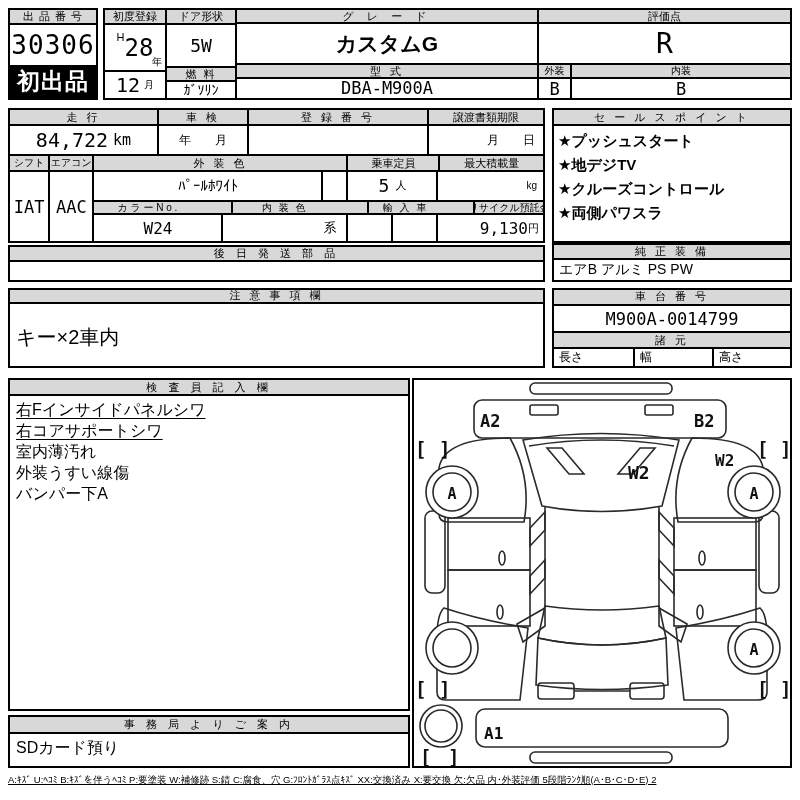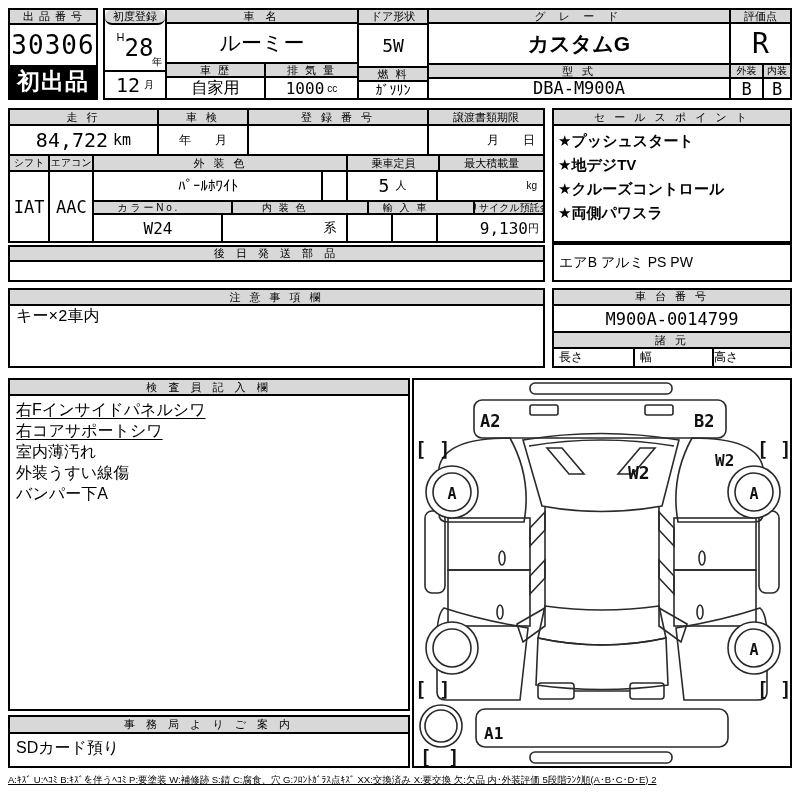--- a/index.html
+++ b/index.html
@@ -28,47 +28,32 @@
 
   <div class="abs box col" style="left:8px;top:8px;width:90px;height:92px;">
     <div class="hdr" style="height:13px;">出 品 番 号</div>
     <div class="cell mono" style="height:40px;font-size:26px;letter-spacing:1px;">30306</div>
     <div class="cell blackcell grow" style="font-size:23px;letter-spacing:1px;">初出品</div>
   </div>
 
   <div class="abs box row" style="left:103px;top:8px;width:689px;height:92px;">
 
     <div class="col" style="width:60px;">
-      <div class="hdr" style="height:13px;letter-spacing:0;border-radius:7px;">初度登録</div>
+      <div class="hdr" style="height:13px;letter-spacing:0;">初度登録</div>
       <div class="cell" style="height:45px;position:relative;">
         <span style="font-size:11px;align-self:flex-start;margin-top:6px;">H</span>
           <span class="mono" style="font-size:24px;">28</span>
         <span style="position:absolute;right:3px;bottom:1px;font-size:10px;">年</span>
       </div>
       <div class="cell bt grow">
         <span class="mono" style="font-size:20px;">12</span>
         <span style="font-size:10px;margin-left:4px;">月</span>
       </div>
     </div>
 
-    <div class="col bl" style="width:192px;">
-      <div class="hdr" style="height:13px;letter-spacing:4px;">車 名</div>
-      <div class="cell" style="height:41px;font-size:21px;">ルーミー</div>
-      <div class="row subhdr" style="height:16px;">
-        <div class="cell" style="width:97px;font-size:11px;letter-spacing:2px;">車 歴</div>
-        <div class="cell bl grow" style="font-size:11px;letter-spacing:2px;">排 気 量</div>
-      </div>
-      <div class="row grow">
-        <div class="cell" style="width:97px;font-size:16px;">自家用</div>
-        <div class="cell bl grow">
-          <span class="mono" style="font-size:16px;">1000</span>
-          <span style="font-size:10px;margin-left:3px;">cc</span>
-        </div>
-      </div>
-    </div>
 
     <div class="col bl" style="width:70px;">
       <div class="hdr" style="height:13px;letter-spacing:0;">ドア形状</div>
       <div class="cell mono" style="height:41px;font-size:18px;">5W</div>
       <div class="cell subhdr" style="height:16px;font-size:11px;letter-spacing:2px;">燃 料</div>
       <div class="cell grow" style="font-size:14px;border-radius:7px;">ｶﾞｿﾘﾝ</div>
     </div>
 
     <div class="col bl" style="width:302px;">
       <div class="hdr" style="height:13px;letter-spacing:5px;">グ レ ー ド</div>
@@ -166,36 +151,37 @@
       <div>★両側パワスラ</div>
     </div>
   </div>
 
   <div class="abs box col" style="left:8px;top:245px;width:537px;height:37px;">
     <div class="hdr" style="height:13px;letter-spacing:4px;">後 日 発 送 部 品</div>
     <div class="grow"></div>
   </div>
 
   <div class="abs box col" style="left:552px;top:243px;width:240px;height:39px;">
+    <div class="hdr" style="height:13px;letter-spacing:3px;">純 正 装 備</div>
     <div class="cell grow" style="justify-content:flex-start;padding-left:5px;font-size:14px;">エアB アルミ PS PW</div>
   </div>
 
   <div class="abs box col" style="left:8px;top:288px;width:537px;height:80px;">
     <div class="hdr" style="height:14px;letter-spacing:3px;">注 意 事 項 欄</div>
-    <div class="grow" style="padding:0 6px;font-size:16px;font-family:Liberation Mono, monospace;">キー×2車内</div>
+    <div class="grow" style="padding:20px 6px;font-size:20px;">キー×2車内</div>
   </div>
 
   <div class="abs box col" style="left:552px;top:288px;width:240px;height:80px;">
     <div class="hdr" style="height:14px;letter-spacing:3px;">車 台 番 号</div>
     <div class="cell mono" style="height:26px;font-size:17px;">M900A-0014799</div>
     <div class="hdr bt" style="height:14px;letter-spacing:3px;">諸 元</div>
     <div class="row grow">
       <div class="cell" style="width:79px;justify-content:flex-start;padding-left:5px;font-size:12px;">長さ</div>
       <div class="cell bl" style="width:79px;justify-content:flex-start;padding-left:5px;font-size:12px;">幅</div>
-      <div class="cell bl grow" style="justify-content:flex-start;font-size:12px;">高さ</div>
+      <div class="cell bl grow" style="justify-content:flex-start;padding-left:5px;font-size:12px;">高さ</div>
     </div>
   </div>
 
   <div class="abs box col" style="left:8px;top:378px;width:402px;height:333px;">
     <div class="hdr" style="height:14px;letter-spacing:4px;">検 査 員 記 入 欄</div>
     <div class="grow lines">
       <div class="ul">右Fインサイドパネルシワ</div>
       <div class="ul">右コアサポートシワ</div>
       <div>室内薄汚れ</div>
       <div>外装うすい線傷</div>

